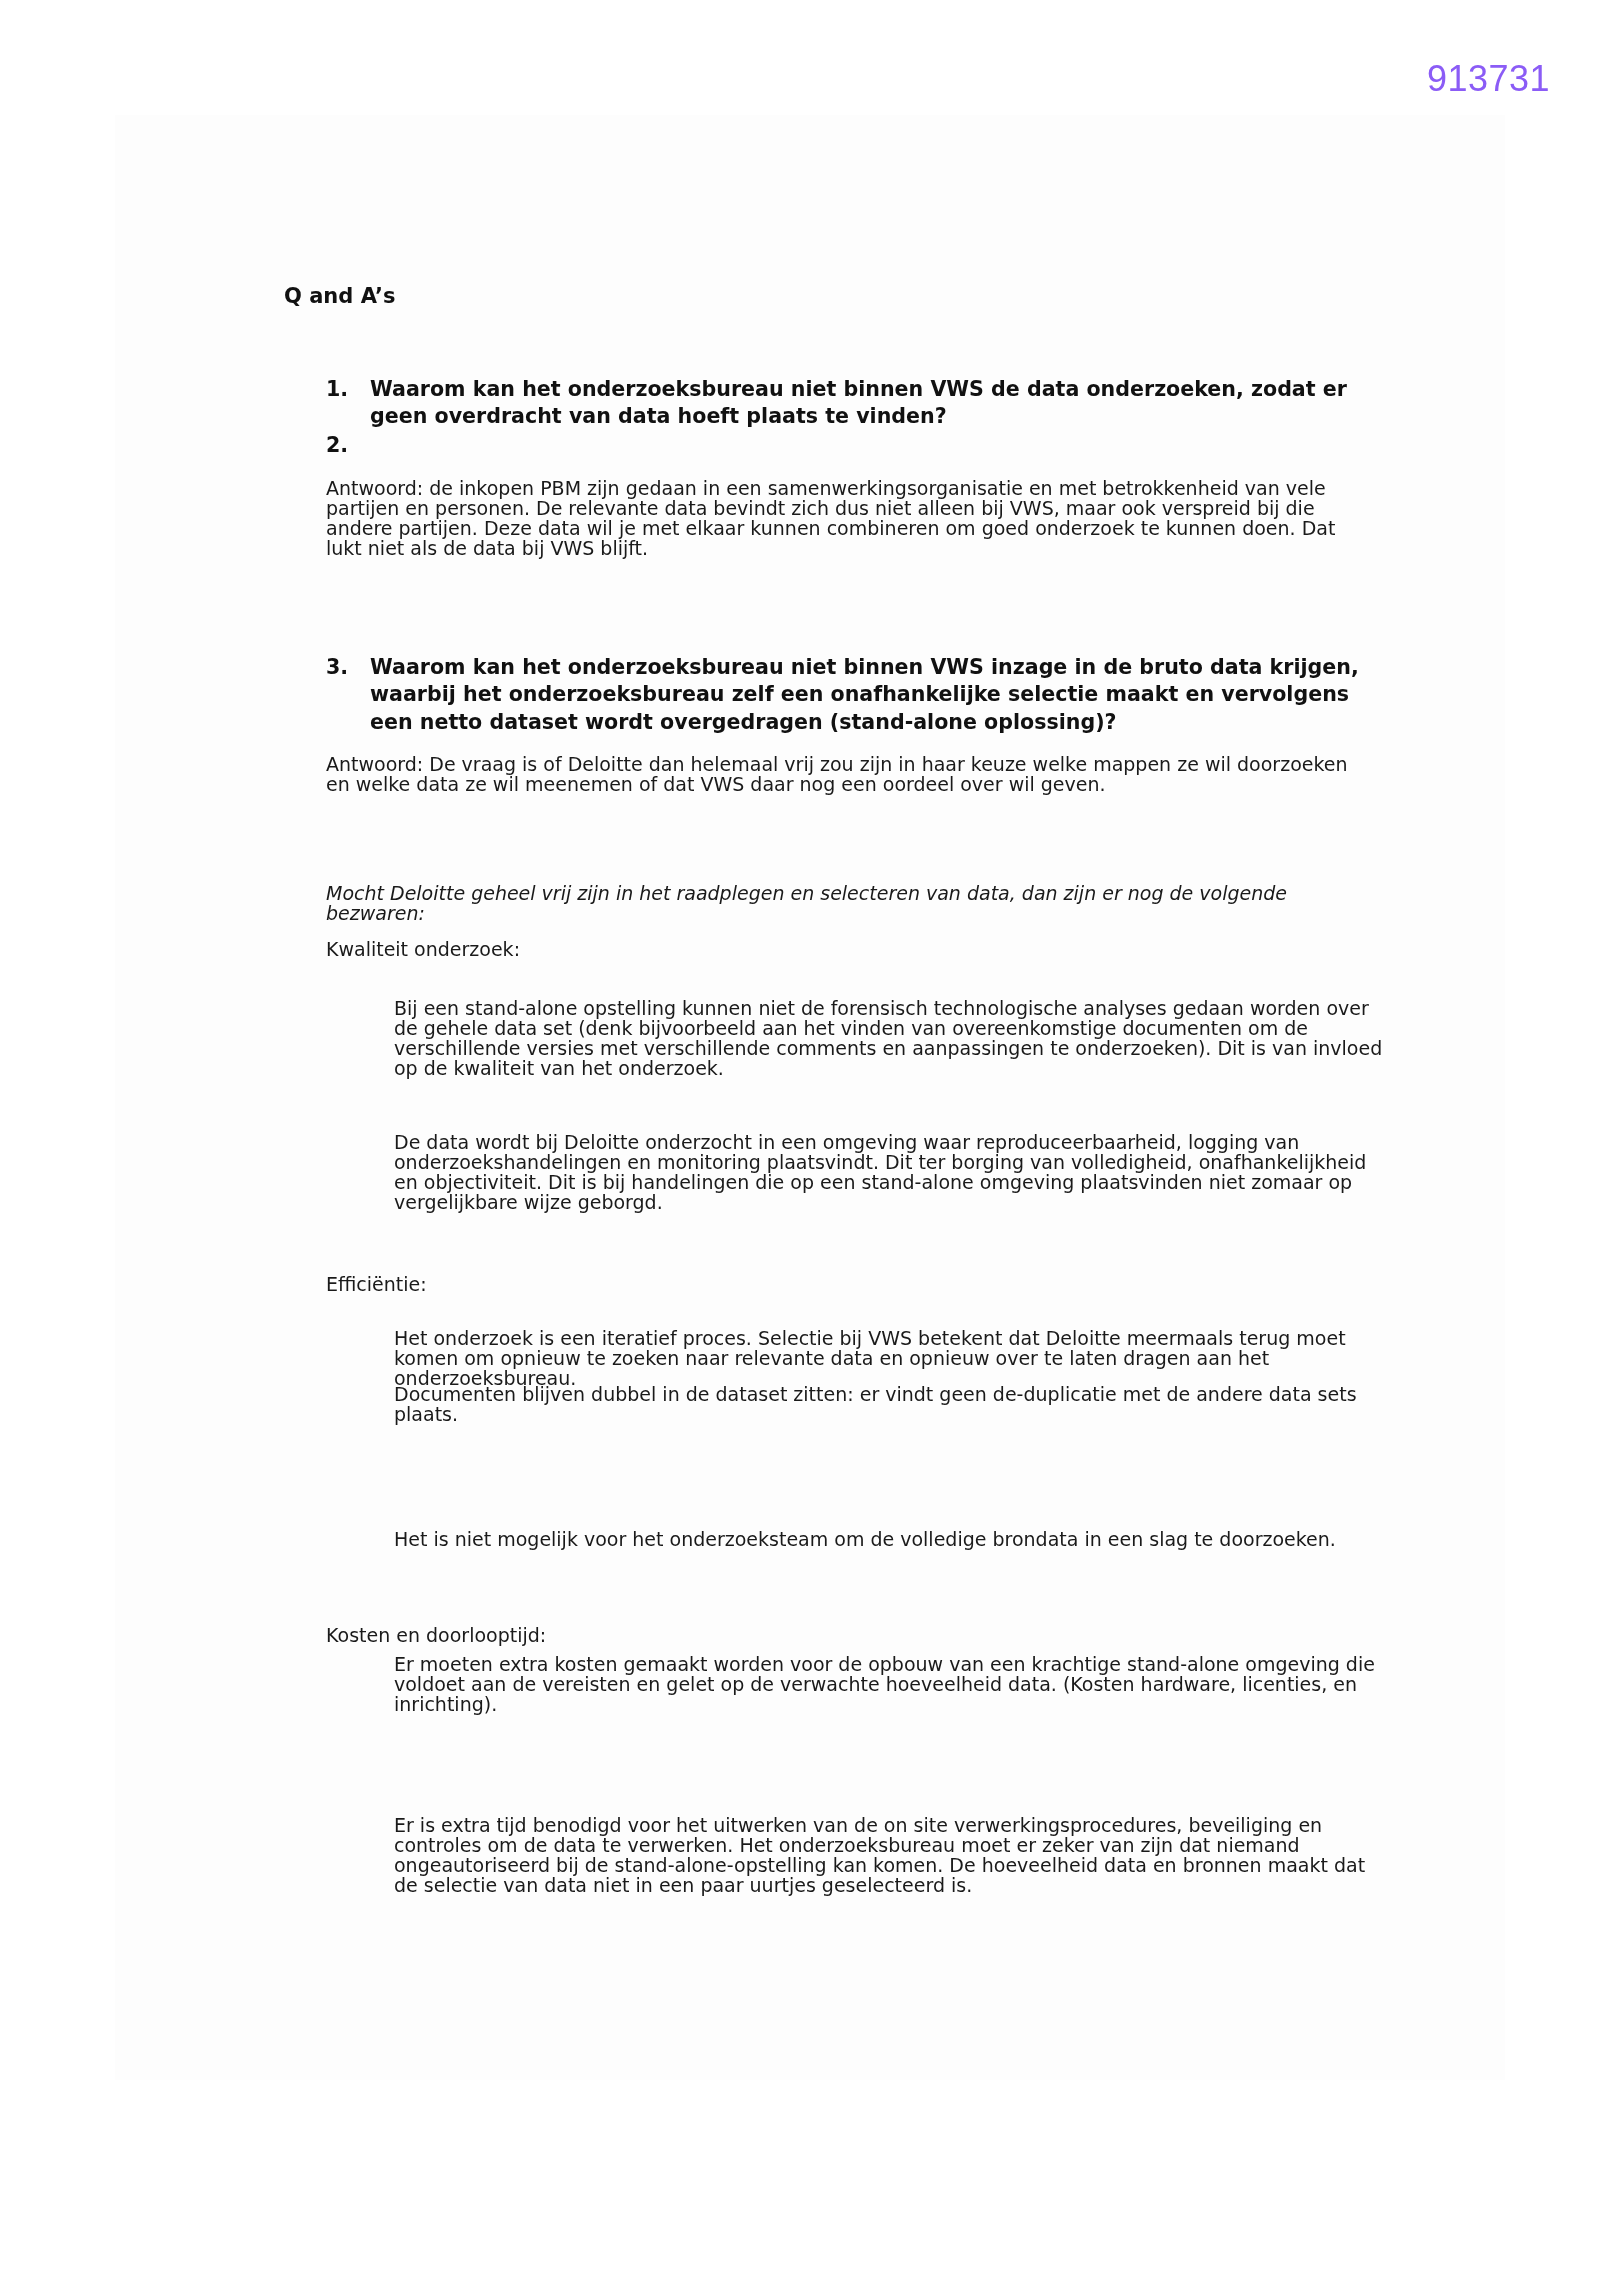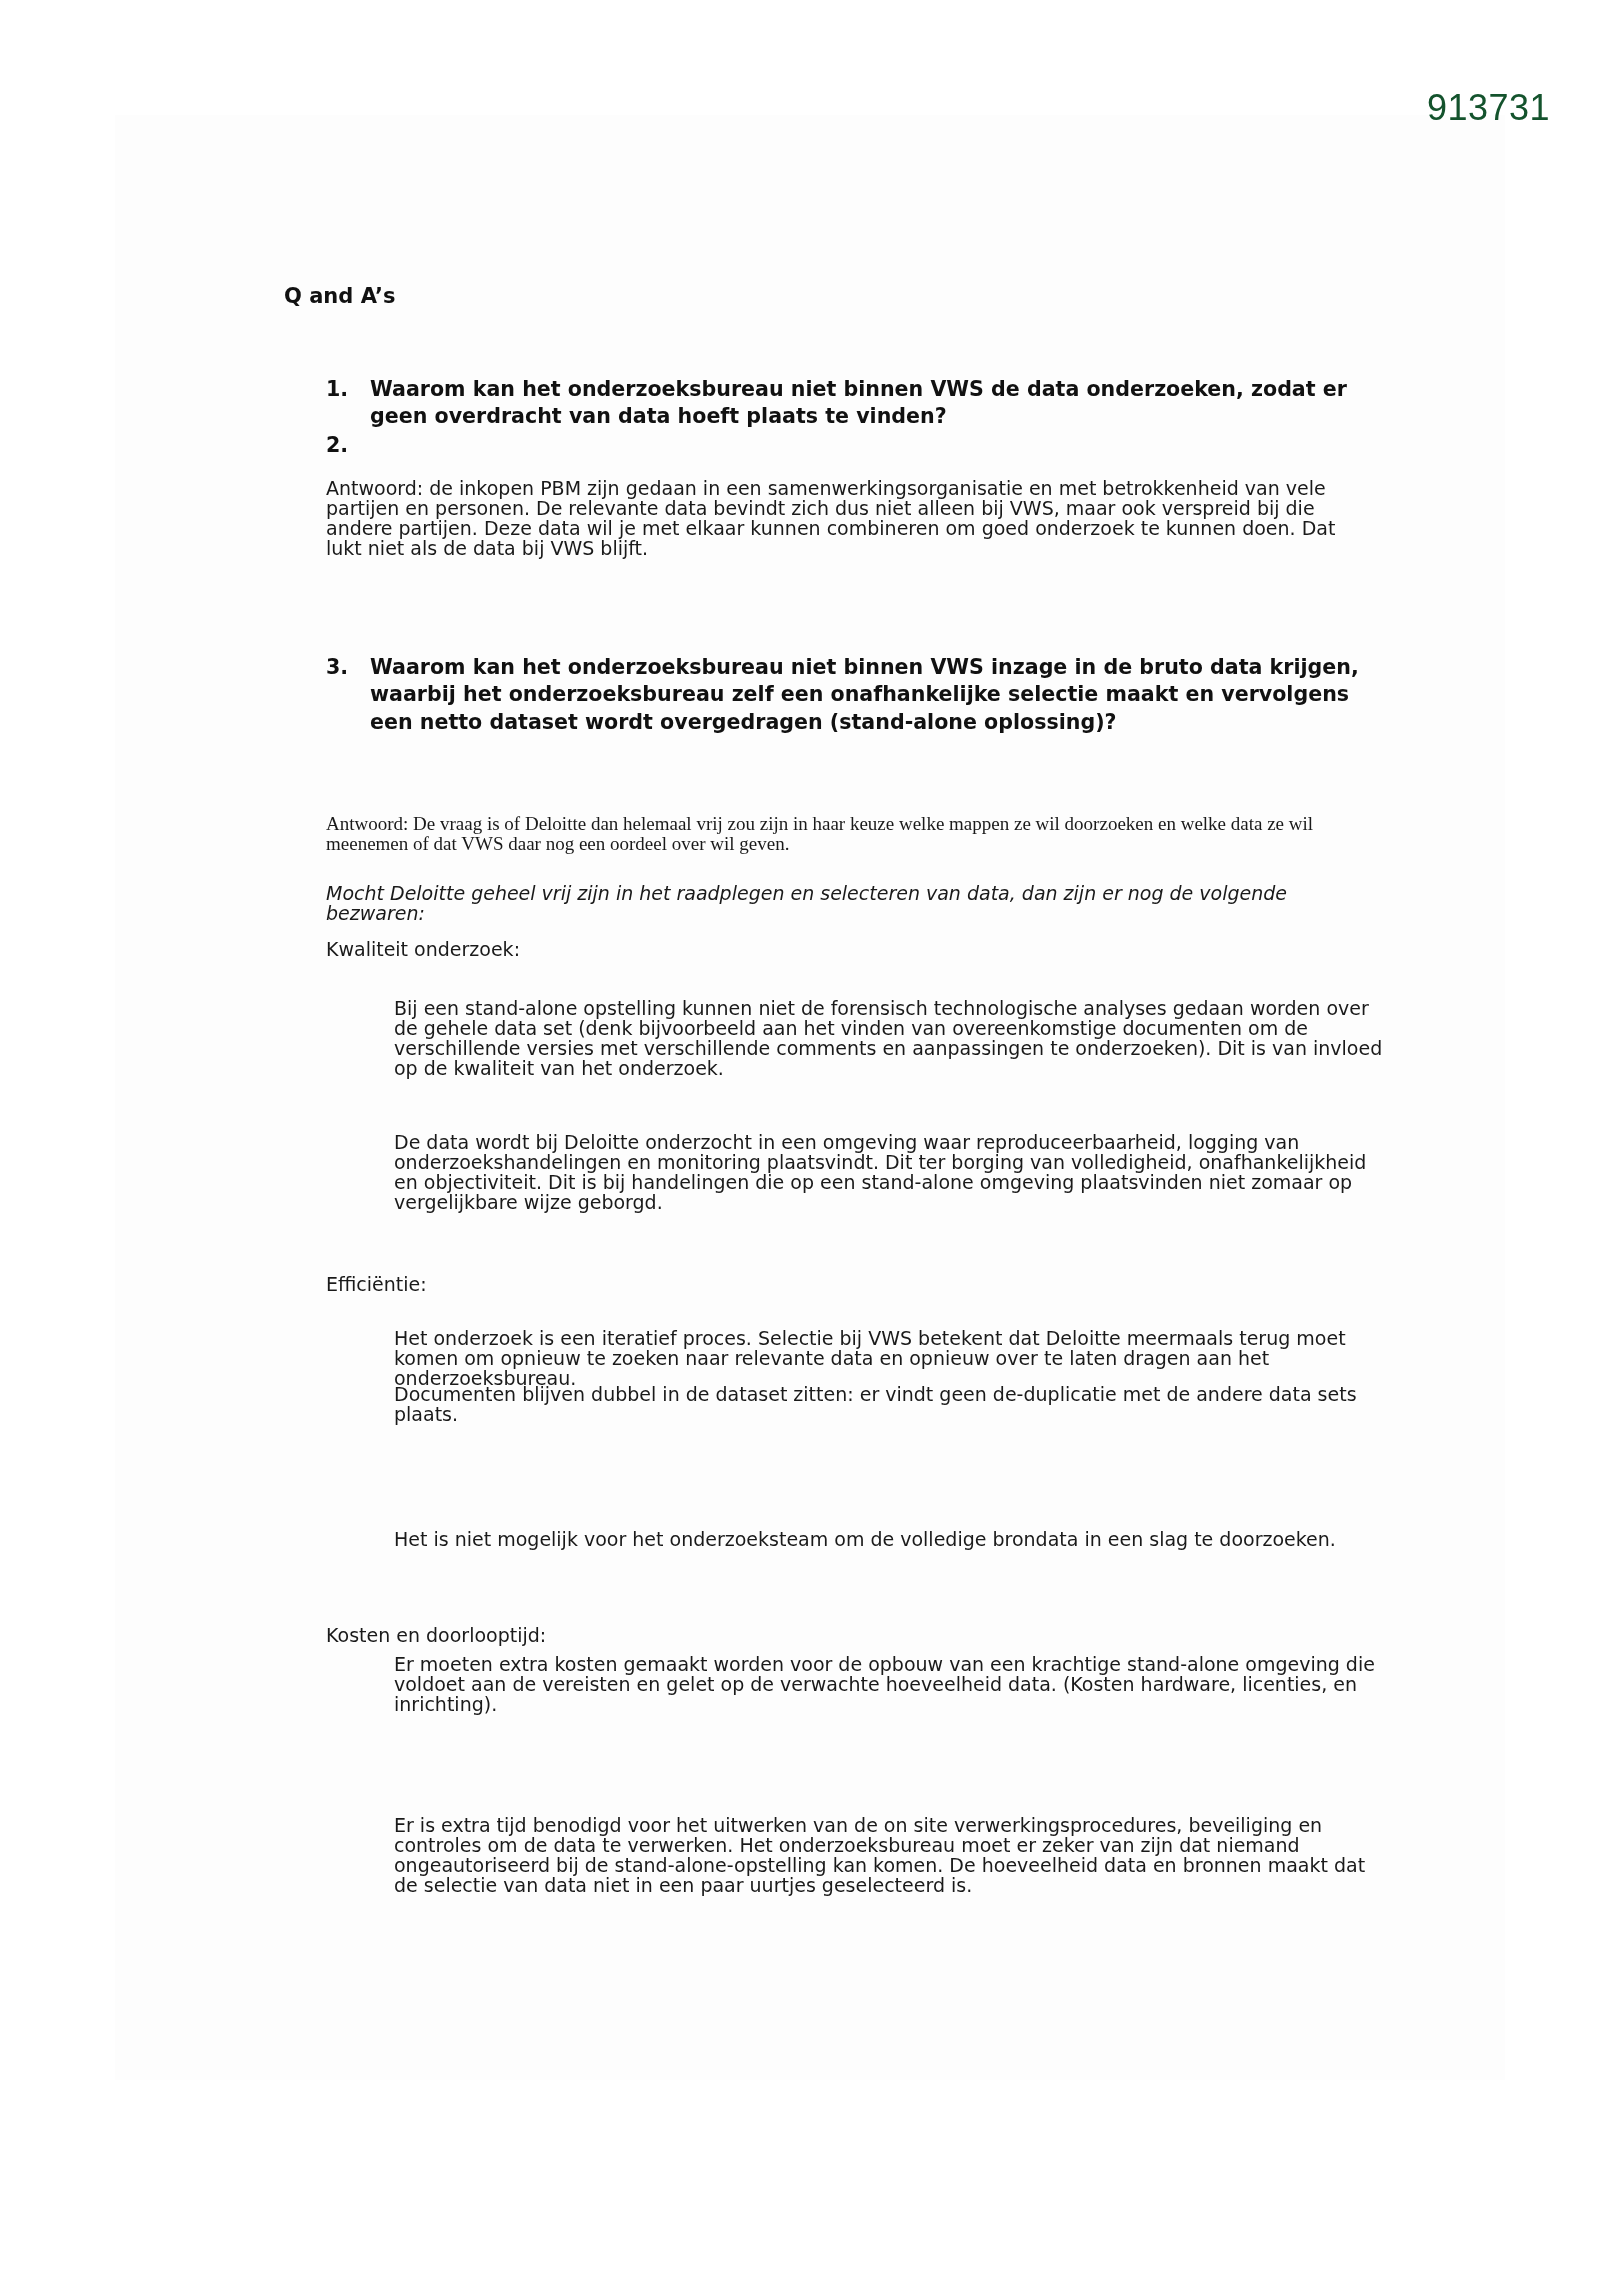--- a/index.html
+++ b/index.html
@@ -19,24 +19,24 @@
       position: absolute;
       left: 115px;
       top: 115px;
       width: 1390px;
       height: 1965px;
       background: #fdfdfd;
     }
     .page-number {
       position: absolute;
       left: 1427px;
-      top: 87px;
+      top: 58px;
       font-family: "Liberation Sans", sans-serif;
       font-size: 36px;
-      color: #14532d;
+      color: #8b5cf6;
       letter-spacing: 0.5px;
     }
     .title {
       position: absolute;
       left: 284px;
       top: 284px;
       font-weight: bold;
       font-size: 21px;
       color: #111;
     }
@@ -91,21 +91,21 @@
   <span class="text"></span>
 </div>
 
 <div class="p" style="top:478px;">Antwoord: de inkopen PBM zijn gedaan in een samenwerkingsorganisatie en met betrokkenheid van vele partijen en personen. De relevante data bevindt zich dus niet alleen bij VWS, maar ook verspreid bij die andere partijen. Deze data wil je met elkaar kunnen combineren om goed onderzoek te kunnen doen. Dat lukt niet als de data bij VWS blijft.</div>
 
 <div class="q" style="top:654px;">
   <span class="num">3.</span>
   <span class="text">Waarom kan het onderzoeksbureau niet binnen VWS inzage in de bruto data krijgen, waarbij het onderzoeksbureau zelf een onafhankelijke selectie maakt en vervolgens een netto dataset wordt overgedragen (stand-alone oplossing)?</span>
 </div>
 
-<div class="p" style="top:814px;font-family:Liberation Serif, serif;">Antwoord: De vraag is of Deloitte dan helemaal vrij zou zijn in haar keuze welke mappen ze wil doorzoeken en welke data ze wil meenemen of dat VWS daar nog een oordeel over wil geven.</div>
+<div class="p" style="top:754px;">Antwoord: De vraag is of Deloitte dan helemaal vrij zou zijn in haar keuze welke mappen ze wil doorzoeken en welke data ze wil meenemen of dat VWS daar nog een oordeel over wil geven.</div>
 
 <div class="p" style="top:883px;font-style:italic;">Mocht Deloitte geheel vrij zijn in het raadplegen en selecteren van data, dan zijn er nog de volgende bezwaren:</div>
 
 <div class="p" style="top:939px;">Kwaliteit onderzoek:</div>
 <div class="p indent" style="top:998px;">Bij een stand-alone opstelling kunnen niet de forensisch technologische analyses gedaan worden over de gehele data set (denk bijvoorbeeld aan het vinden van overeenkomstige documenten om de verschillende versies met verschillende comments en aanpassingen te onderzoeken). Dit is van invloed op de kwaliteit van het onderzoek.</div>
 <div class="p indent" style="top:1132px;">De data wordt bij Deloitte onderzocht in een omgeving waar reproduceerbaarheid, logging van onderzoekshandelingen en monitoring plaatsvindt. Dit ter borging van volledigheid, onafhankelijkheid en objectiviteit. Dit is bij handelingen die op een stand-alone omgeving plaatsvinden niet zomaar op vergelijkbare wijze geborgd.</div>
 
 <div class="p" style="top:1274px;">Efficiëntie:</div>
 <div class="p indent" style="top:1328px;">Het onderzoek is een iteratief proces. Selectie bij VWS betekent dat Deloitte meermaals terug moet komen om opnieuw te zoeken naar relevante data en opnieuw over te laten dragen aan het onderzoeksbureau.</div>
 <div class="p indent" style="top:1384px;">Documenten blijven dubbel in de dataset zitten: er vindt geen de-duplicatie met de andere data sets plaats.</div>

